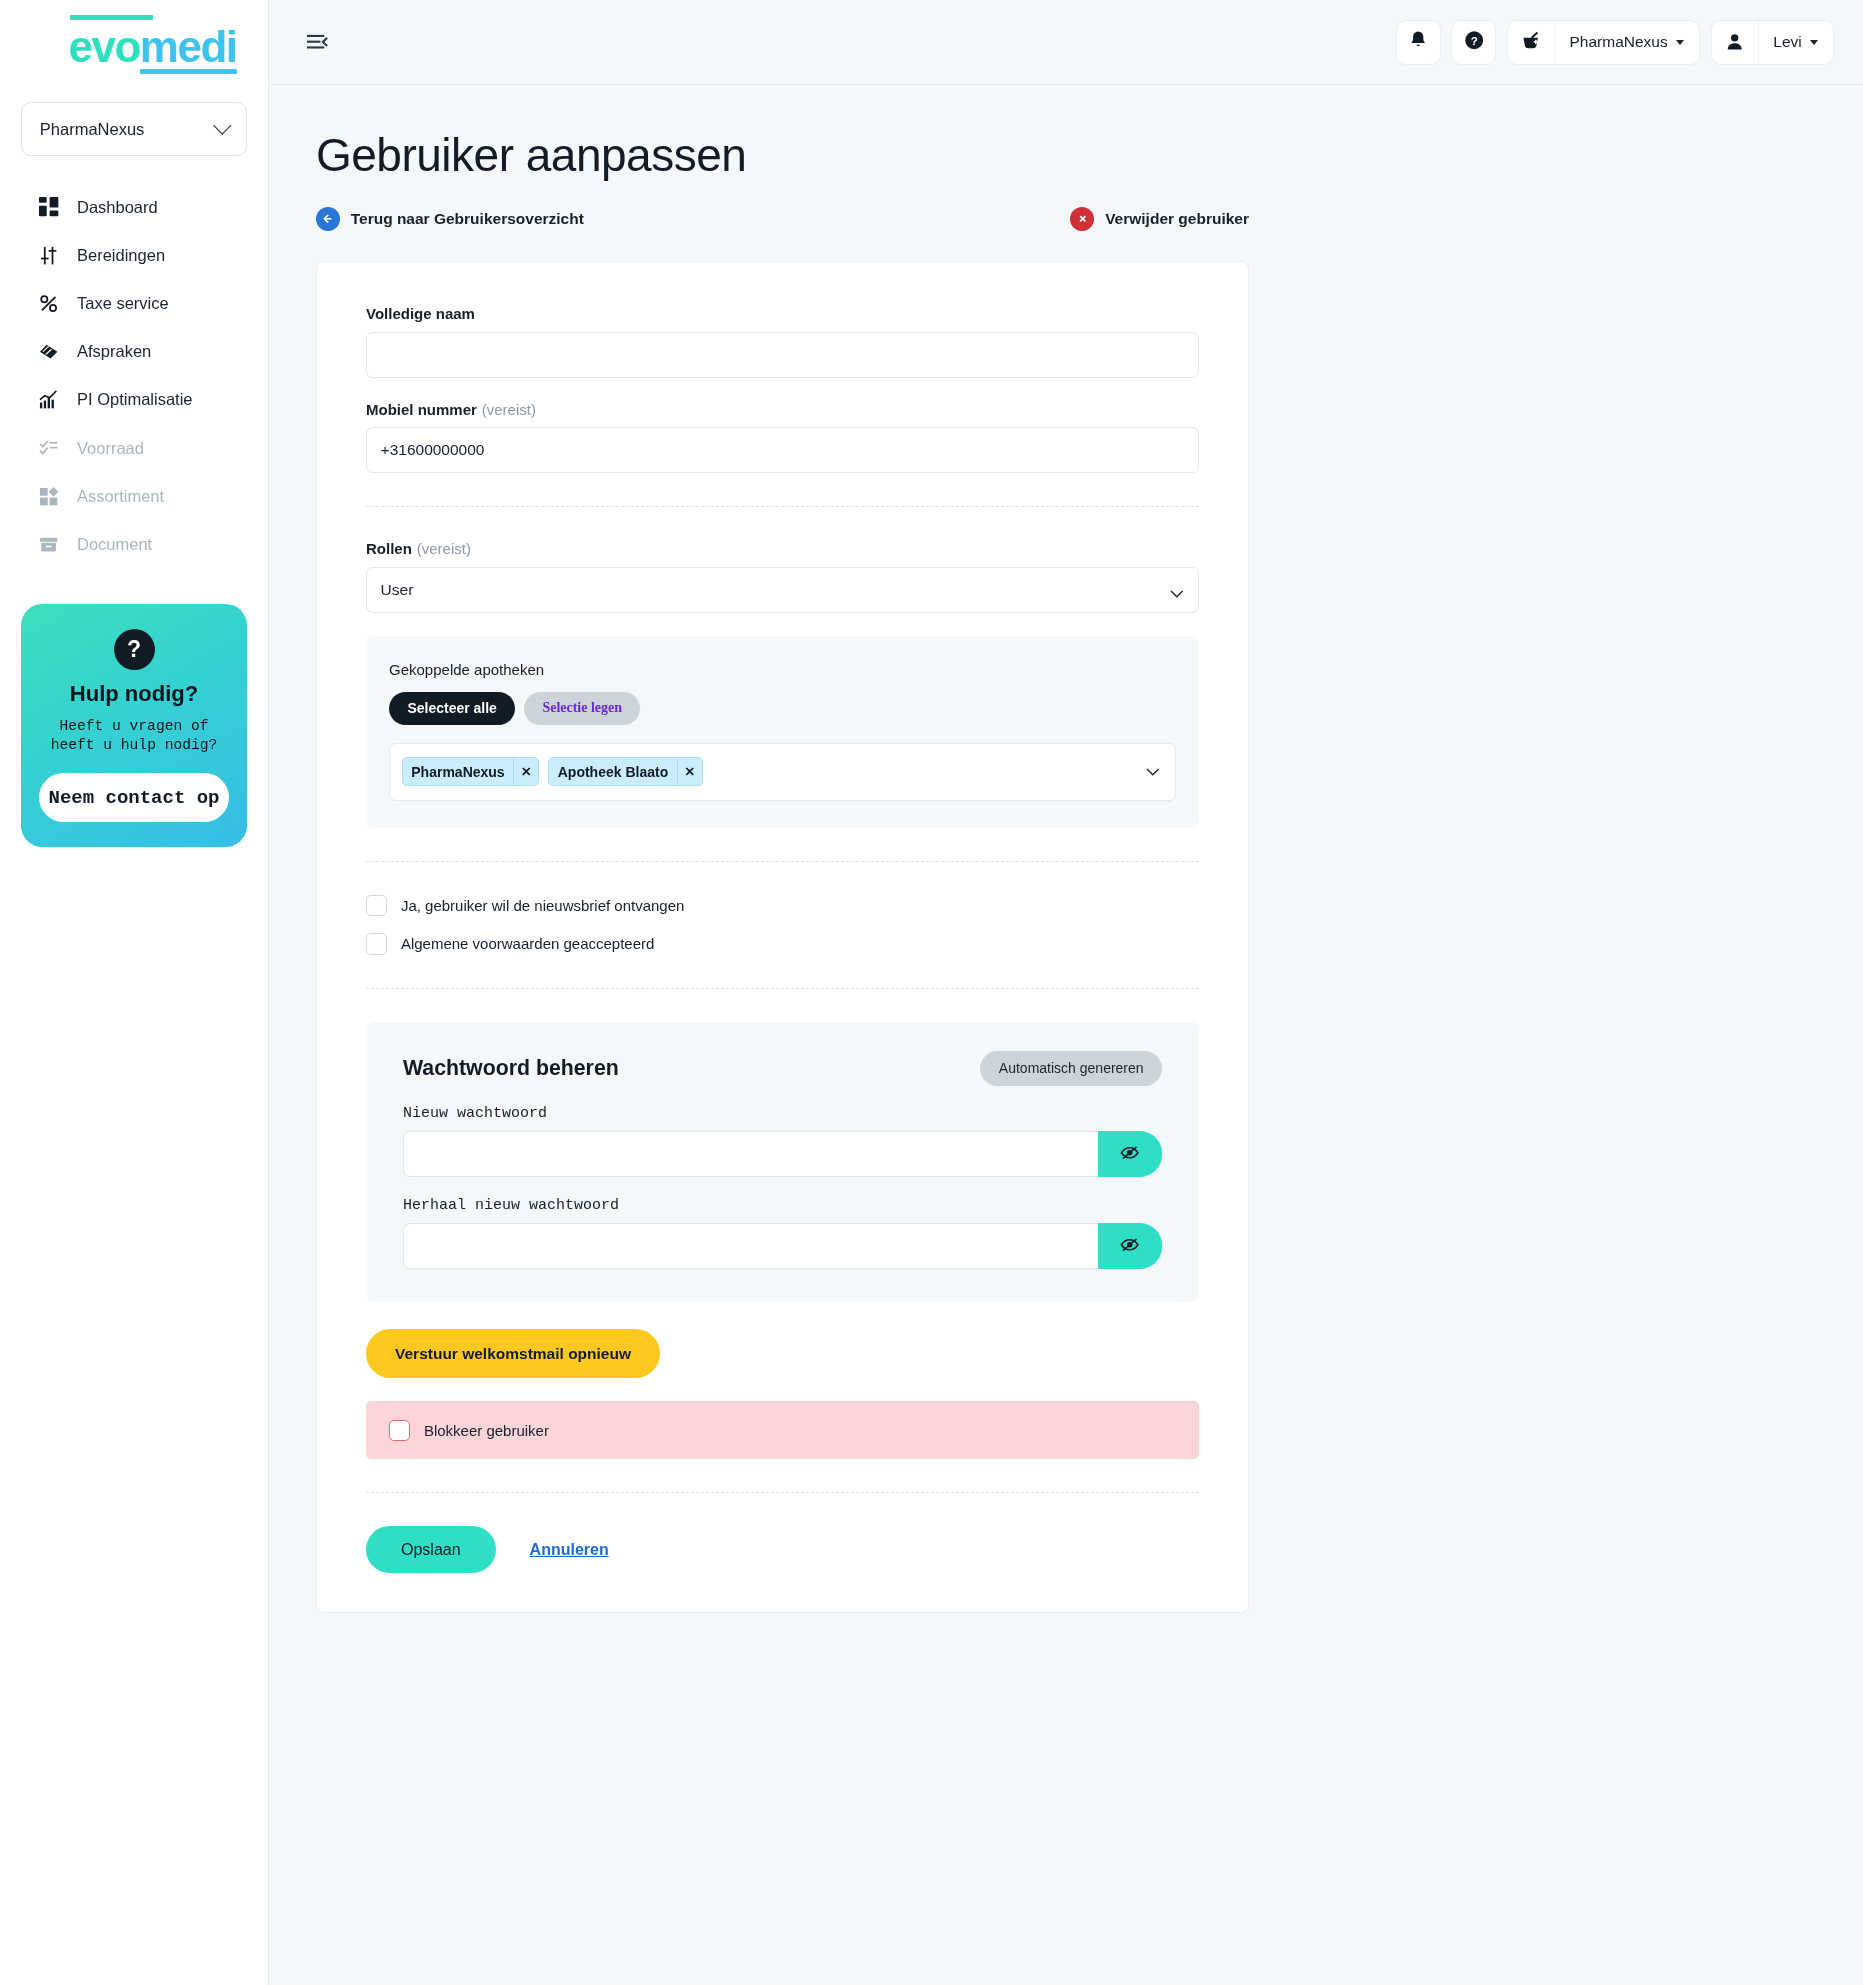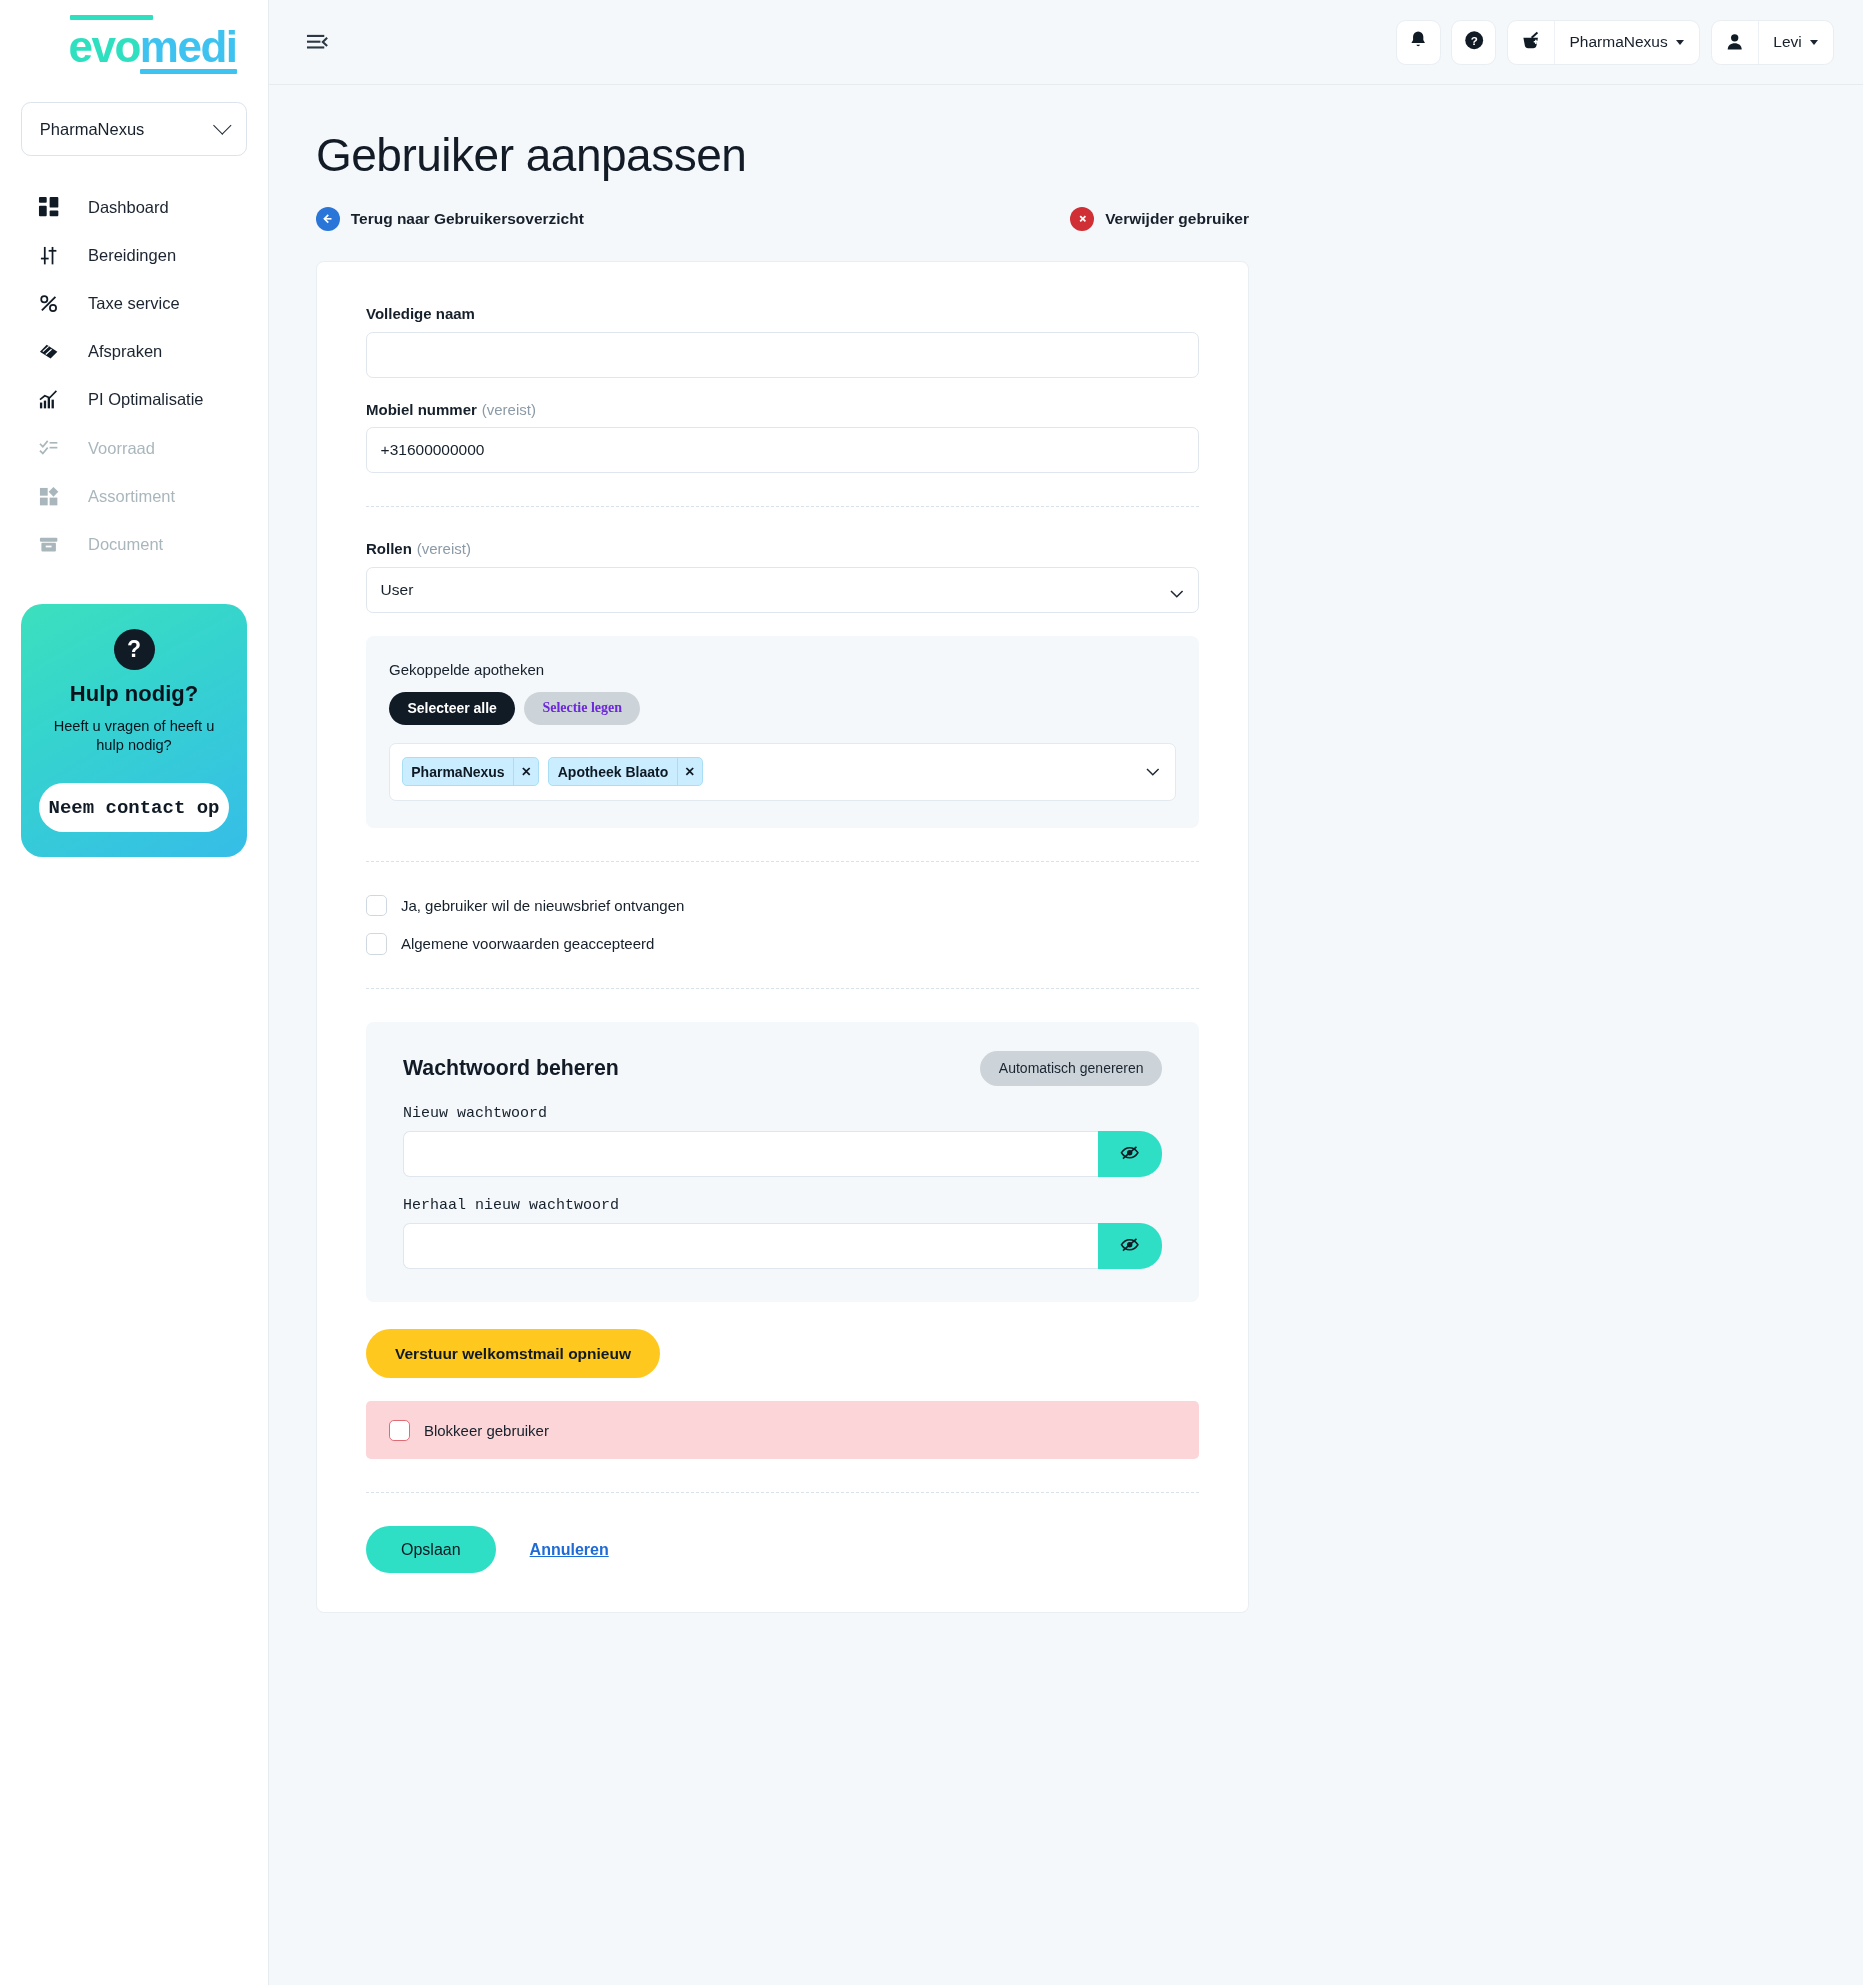--- a/index.html
+++ b/index.html
@@ -50,21 +50,21 @@
     padding: 0 17.5px;
     font-size: 16.5px;
     color: #17202b;
     background: #fff;
     cursor: pointer;
   }
   .chev { width: 12.6px; height: 12.6px; border-right: 1.9px solid #1e2935; border-bottom: 1.9px solid #1e2935; transform: rotate(45deg) translate(-2.9px,-2.9px); }
 
   .nav { margin-top: 27px; }
   .nav-item {
-    display: flex; align-items: center; gap: 28px;
+    display: flex; align-items: center; gap: 17px;
     padding: 12.6px 0 12.6px 37px;
     font-size: 16.5px;
     color: #1b2430;
     cursor: pointer;
   }
   .nav-item.disabled { color: #a9b7bd; cursor: default; }
   .nav-ico { width: 23px; height: 23px; display: flex; align-items: center; justify-content: center; flex: 0 0 23px; }
   .nav-ico svg { display: block; }
 
   .help-card {
@@ -76,21 +76,21 @@
     color: #07131c;
   }
   .help-q {
     width: 41px; height: 41px; border-radius: 50%;
     background: #111b26; color: #fff;
     display: flex; align-items: center; justify-content: center;
     font-size: 23px; font-weight: 700;
     margin: 0 auto 11.6px auto;
   }
   .help-title { font-size: 22px; font-weight: 700; margin-bottom: 9.7px; }
-  .help-sub { font-size: 14.6px; line-height: 1.35; margin-bottom: 27px; }
+  .help-sub { font-size: 14.6px; line-height: 1.35; margin-bottom: 17px; font-family: Liberation Mono, monospace; }
   .help-btn {
     background: #fff; border-radius: 39px; border: none;
     padding: 13.6px 9.7px; width: 100%;
     font-size: 19px; font-weight: 700; color: #101a24;
     font-family: Liberation Mono, monospace; cursor: pointer;
   }
 
   
   .main { flex: 1; display: flex; flex-direction: column; background: #f4f8fb; position: relative; }
 

